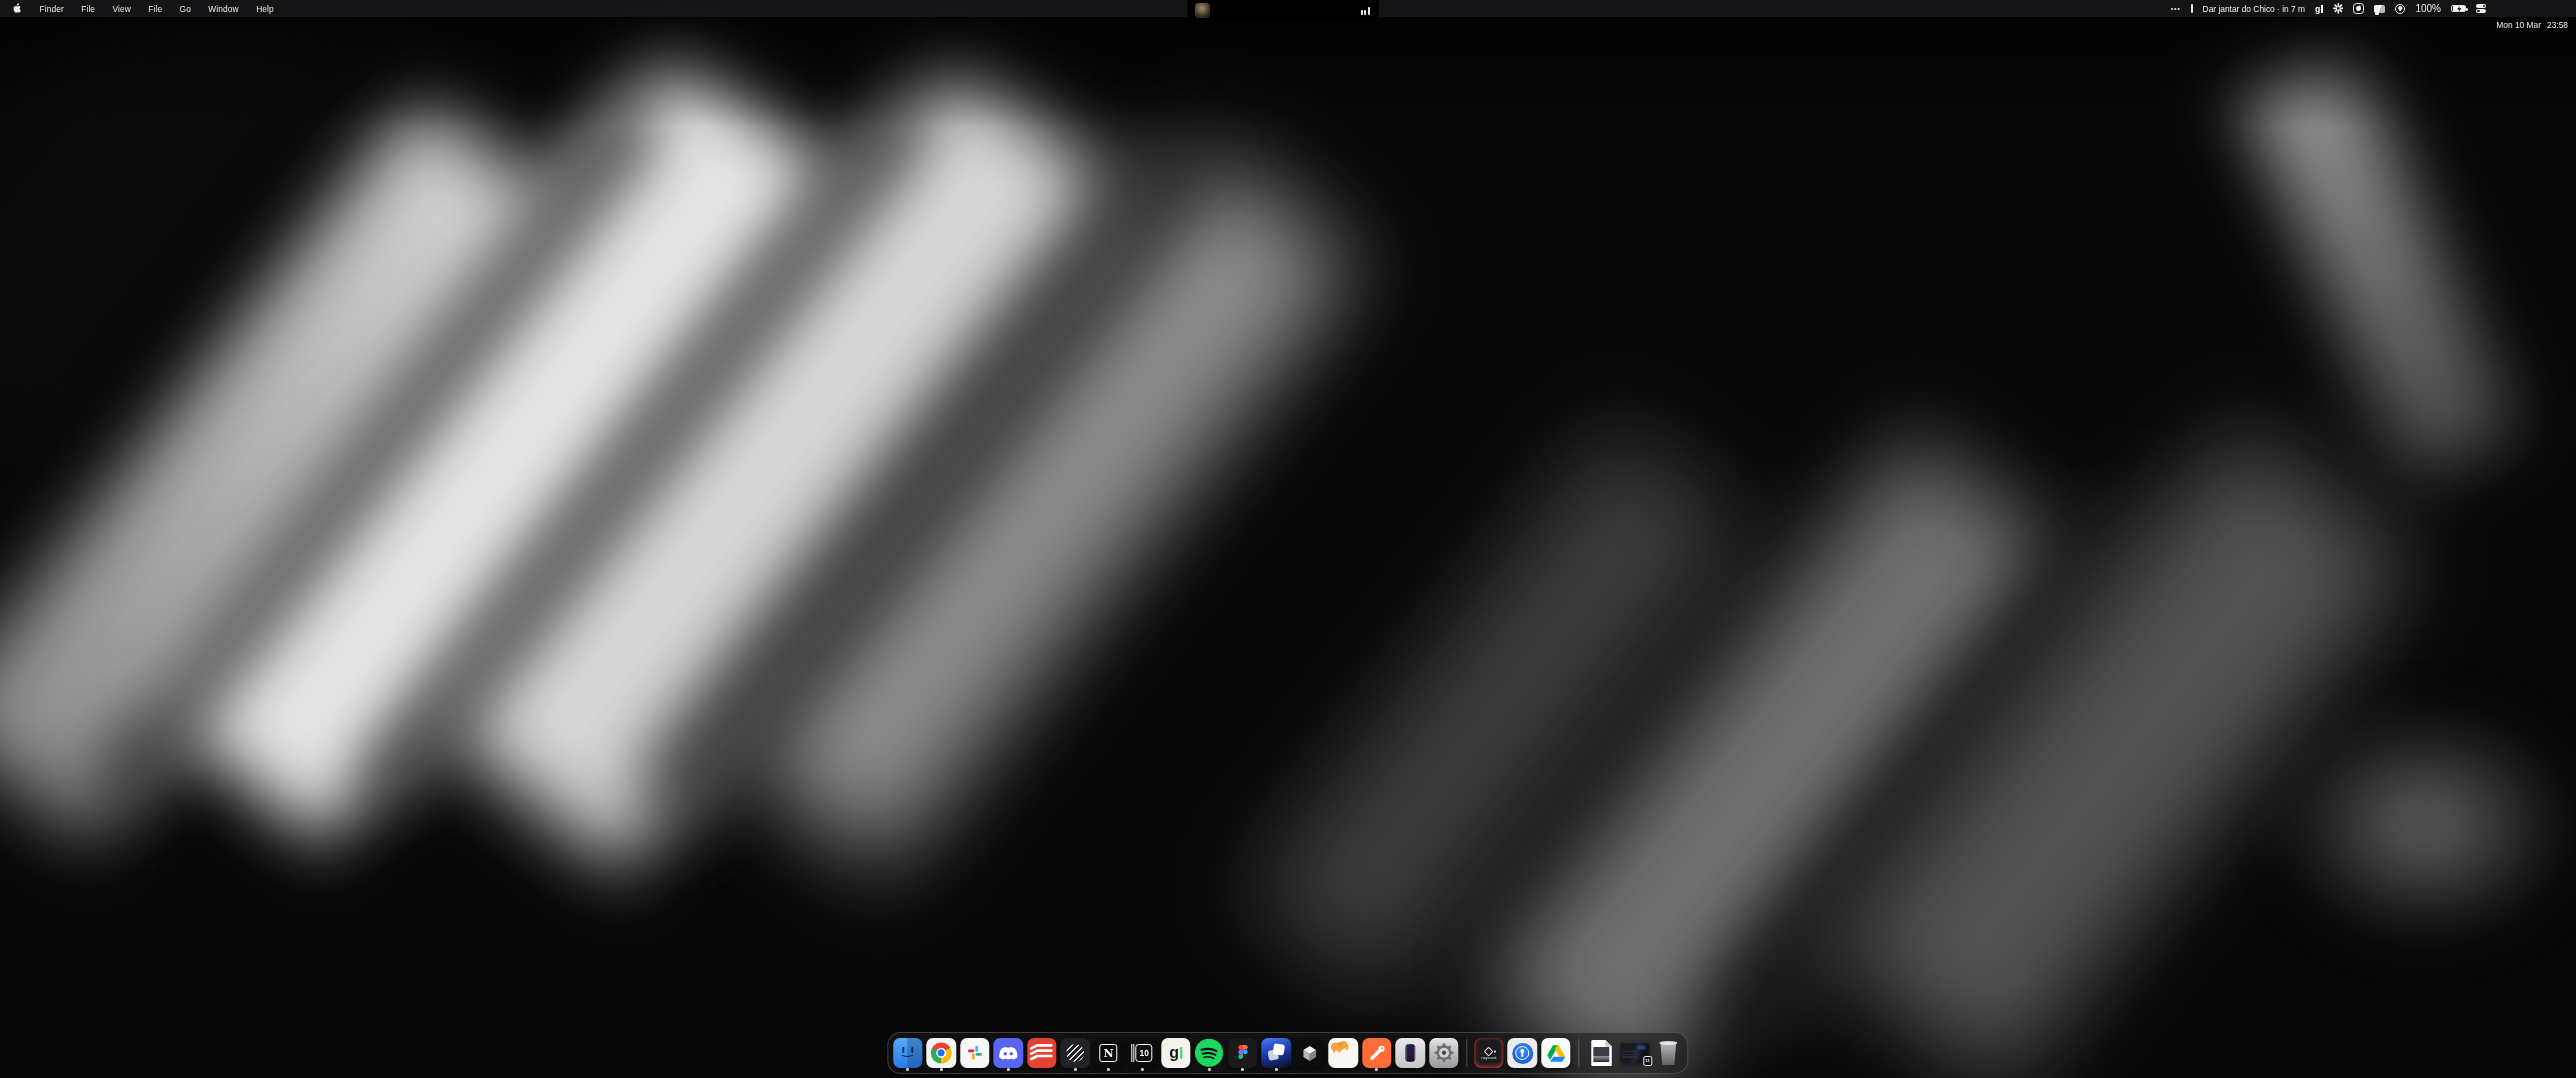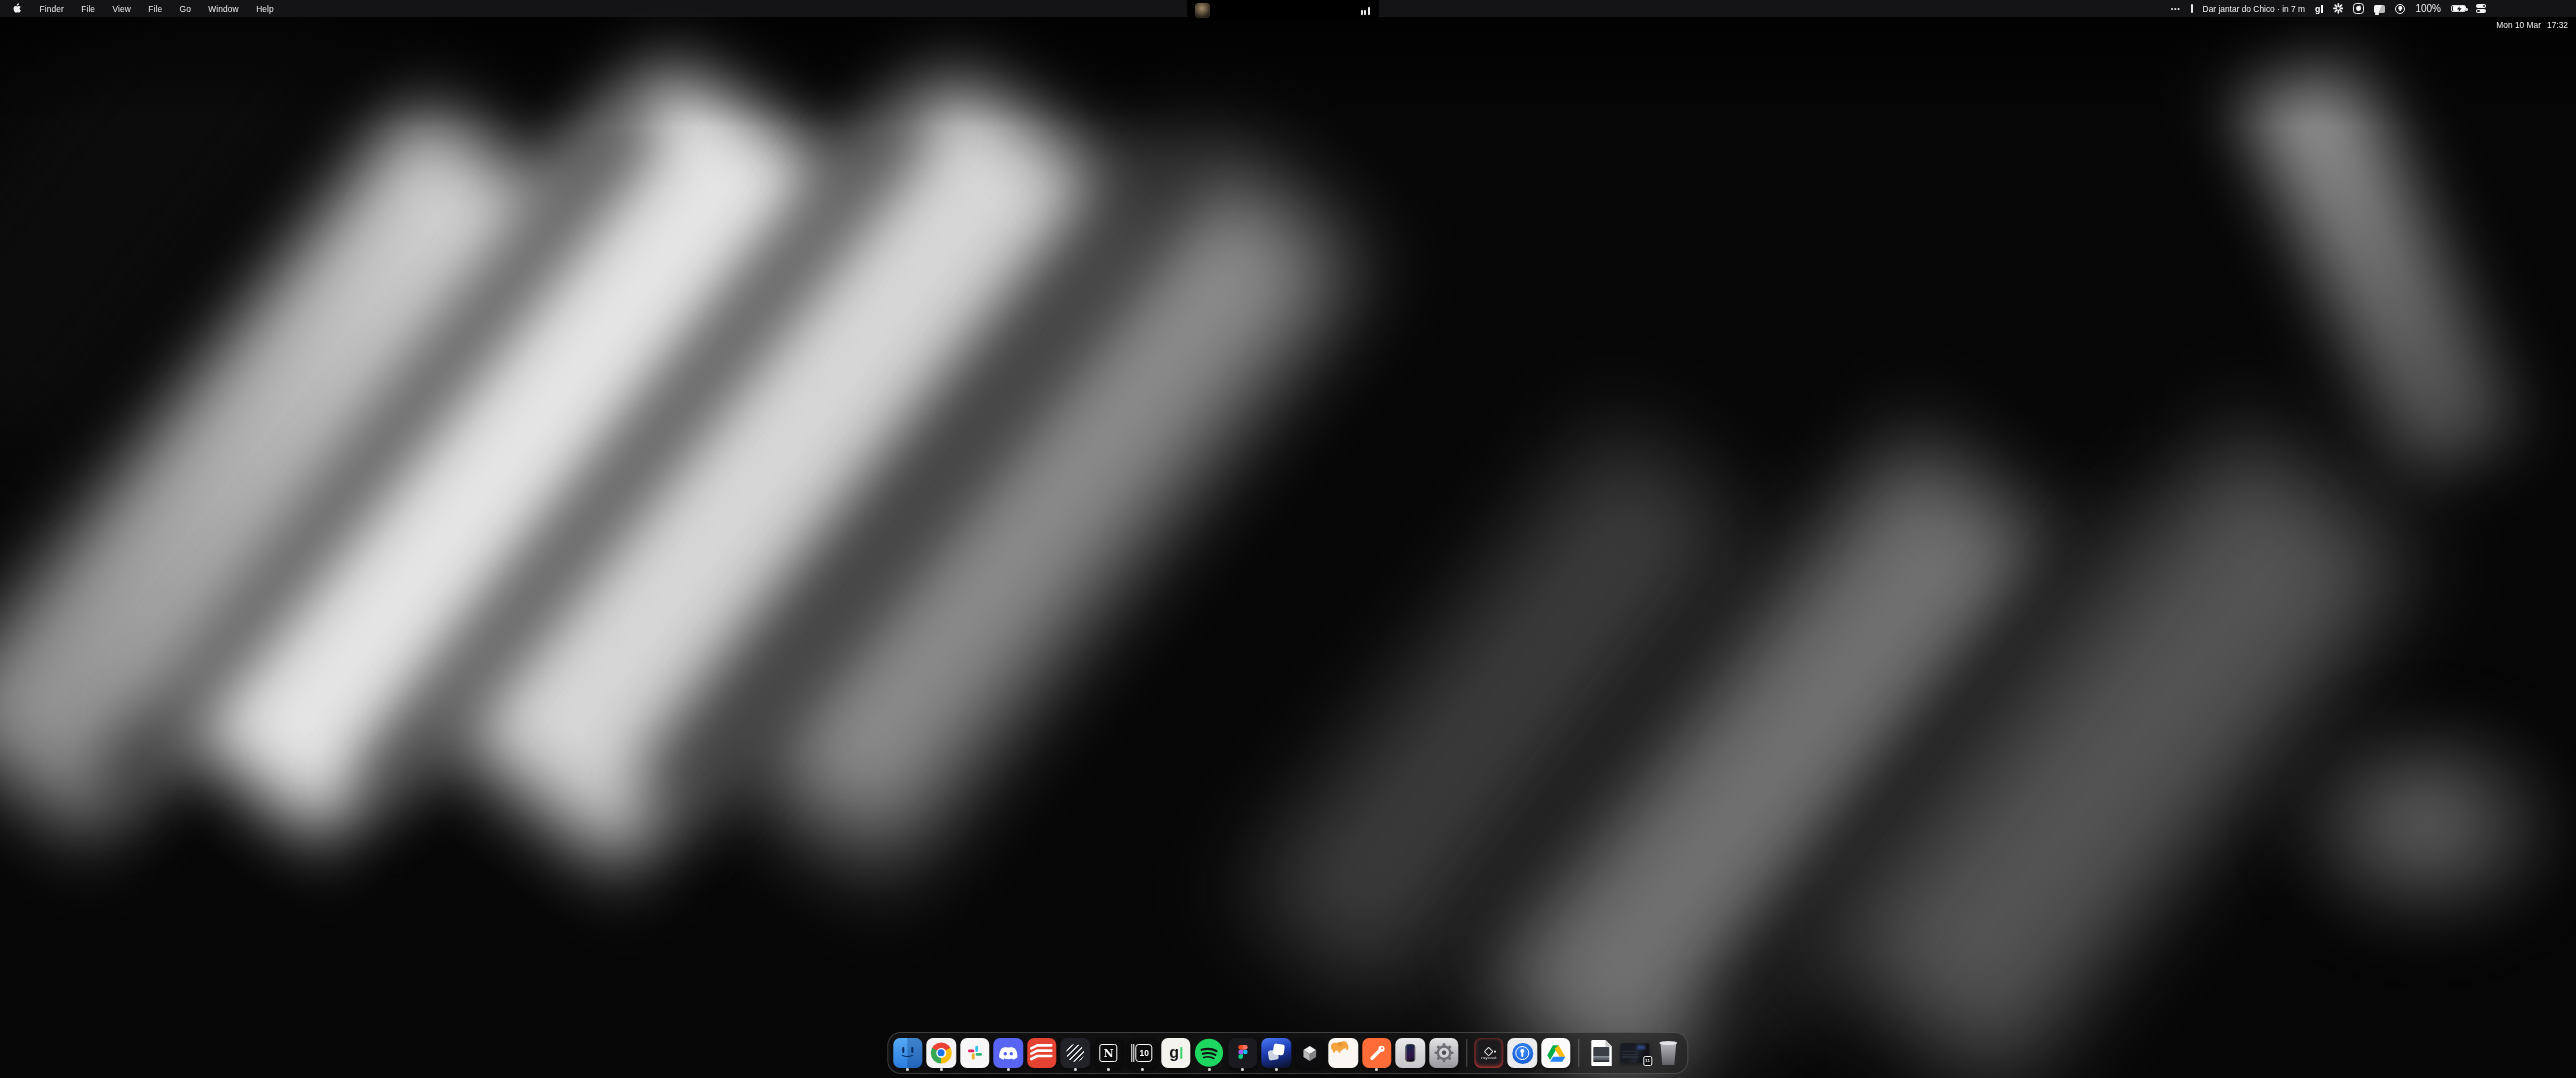--- a/index.html
+++ b/index.html
@@ -253,21 +253,21 @@
     <span class="icon-cc">
       <span class="pill t">
           <i></i>
         </span>
       <span class="pill b">
           <i></i>
         </span>
     </span>
     <span class="mb-clock">
       <span>Mon 10 Mar</span>
-      <span>17:32</span>
+      <span>23:58</span>
     </span>
   </div>
 </div>
 
 <div class="notch">
   <span class="art"></span>
   <span class="eq">
       <i></i>
       <i></i>
       <i></i>

